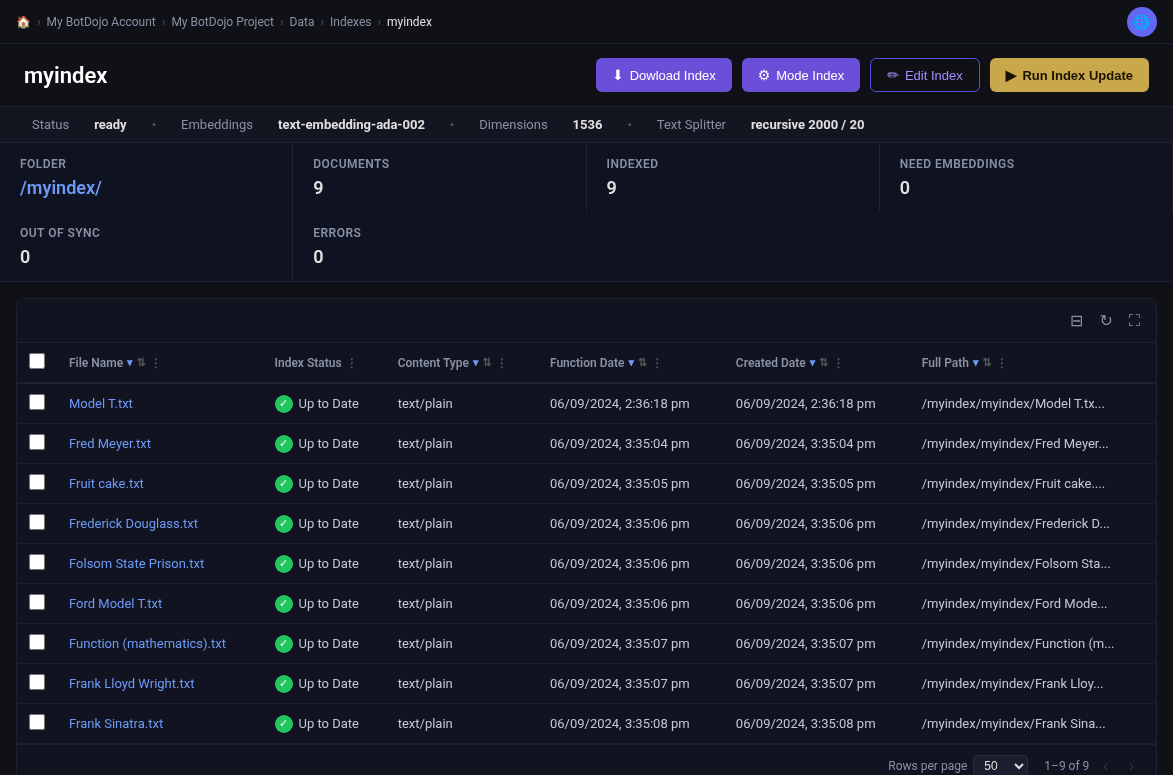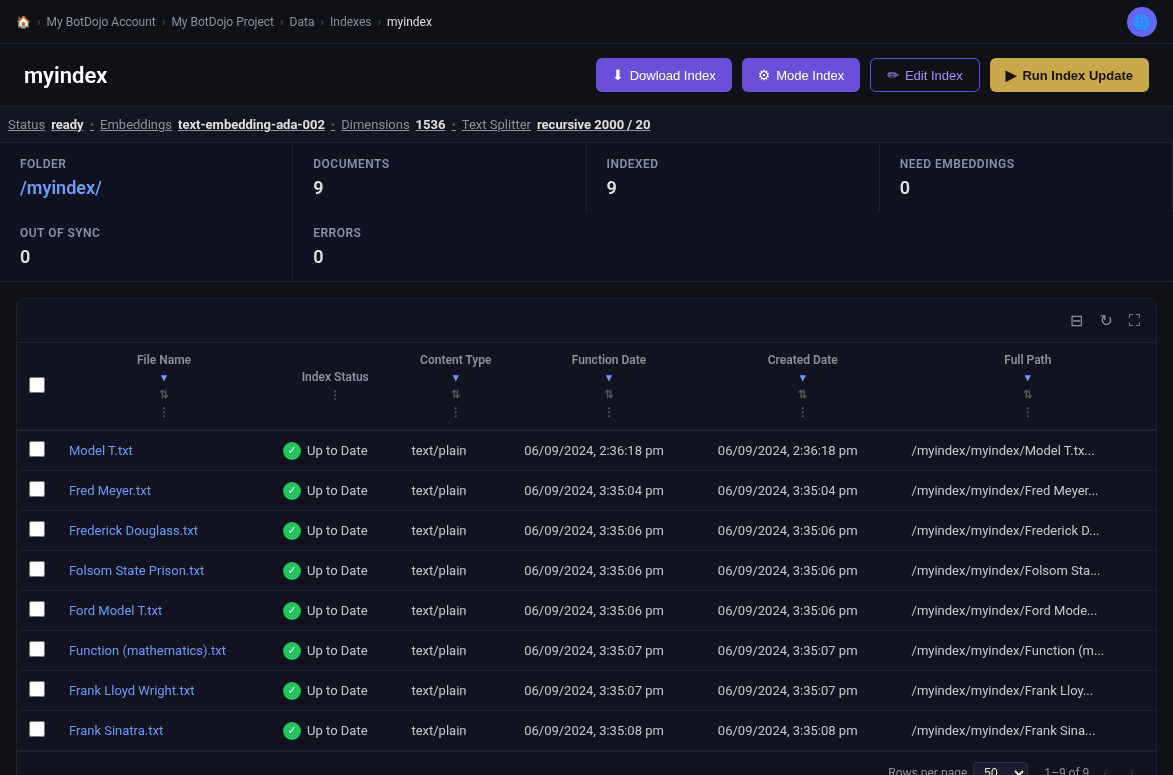--- a/index.html
+++ b/index.html
@@ -89,28 +89,27 @@
     .btn-yellow {
       background: #c8a84b;
       color: #1a1200;
       font-weight: 600;
     }
     .btn-icon { font-size: 14px; }
 
     
     .status-bar {
       background: #131520;
-      padding: 10px 8px;
-      display: flex;
-      align-items: center;
-      gap: 6px;
+      padding: 10px 32px;
+      display: flex;
+      align-items: center;
+      gap: 25px;
       font-size: 13px;
       color: #8890a4;
       border-bottom: 1px solid #1e2130;
-      text-decoration: underline;
     }
     .status-bar .dot { color: #555; }
     .status-bar strong { color: #e0e0e0; }
 
     
     .stats-table {
       display: grid;
       grid-template-columns: 1fr 1fr 1fr 1fr;
       border-bottom: 1px solid #1e2130;
       background: #0f1220;
@@ -176,21 +175,20 @@
       text-align: left;
       font-size: 12px;
       font-weight: 600;
       color: #8890a4;
       white-space: nowrap;
     }
     .data-table th .th-inner {
       display: flex;
       align-items: center;
       gap: 4px;
-      flex-direction: column;
     }
     .data-table tbody tr {
       border-bottom: 1px solid #1a1e2e;
     }
     .data-table td {
       padding: 10px 12px;
       font-size: 13px;
       color: #c0c8d8;
     }
     .checkbox-cell {
@@ -464,20 +462,38 @@
       <td>text/plain</td>
       <td>06/09/2024, 3:35:04 pm</td>
       <td>06/09/2024, 3:35:04 pm</td>
       <td>/myindex/myindex/Fred Meyer...</td>
     </tr>
           <tr>
       <td class="checkbox-cell">
         <input type="checkbox" class="checkbox" style="">
       </td>
       <td>
+        <a class="file-link" href="#">Fruit cake.txt</a>
+      </td>
+      <td>
+        <div class="status-badge">
+          <div class="status-icon">✓</div>
+          <span>Up to Date</span>
+        </div>
+      </td>
+      <td>text/plain</td>
+      <td>06/09/2024, 3:35:05 pm</td>
+      <td>06/09/2024, 3:35:05 pm</td>
+      <td>/myindex/myindex/Fruit cake....</td>
+    </tr>
+          <tr>
+      <td class="checkbox-cell">
+        <input type="checkbox" class="checkbox" style="">
+      </td>
+      <td>
         <a class="file-link" href="#">Frederick Douglass.txt</a>
       </td>
       <td>
         <div class="status-badge">
           <div class="status-icon">✓</div>
           <span>Up to Date</span>
         </div>
       </td>
       <td>text/plain</td>
       <td>06/09/2024, 3:35:06 pm</td>

